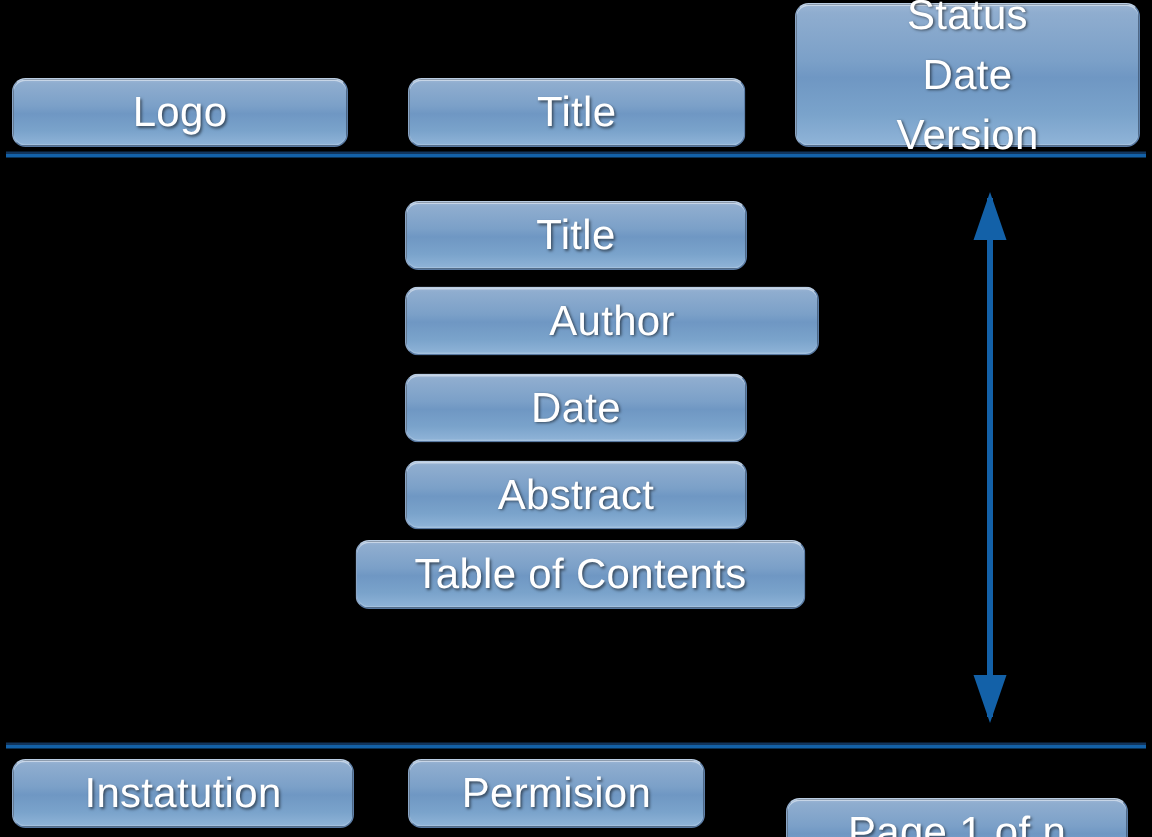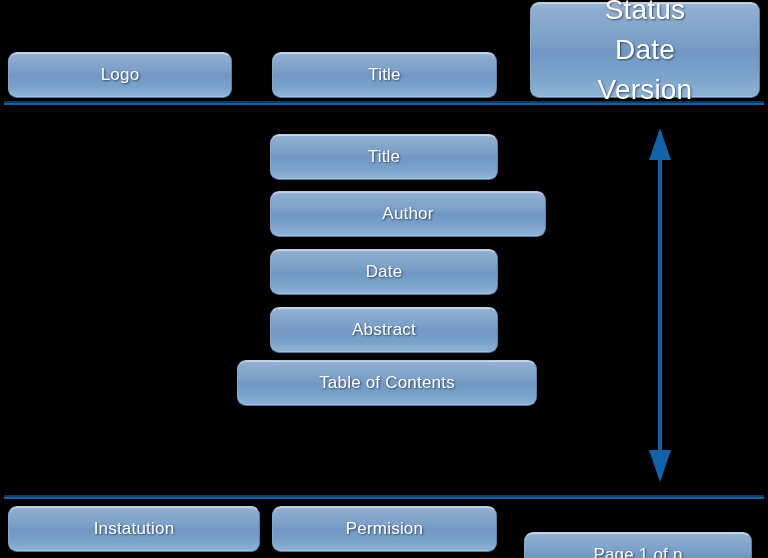--- a/index.html
+++ b/index.html
@@ -36,21 +36,21 @@
     box-shadow: 0 3px 5px rgba(0,0,0,0.75),
                 inset 0 1px 0 rgba(255,255,255,0.45),
                 inset 0 -1px 0 rgba(255,255,255,0.18);
     display: flex;
     align-items: center;
     justify-content: center;
     text-align: center;
   }
   .box .label {
     color: #ffffff;
-    font-size: 17px;
+    font-size: 28px;
     font-weight: 400;
     line-height: 1.34;
     letter-spacing: 0.2px;
     text-shadow: 1px 1px 2px rgba(0,0,0,0.55);
     white-space: pre-line;
     user-select: none;
   }
   .box.multiline .label {
     font-size: 28px;
     line-height: 1.42;
@@ -119,25 +119,25 @@
       <line x1="22" y1="6" x2="22" y2="352" stroke="#1361a8" stroke-width="4"></line>
 
       <polygon points="22,2 33,34 11,34" fill="#1361a8"></polygon>
 
       <polygon points="22,356 33,324 11,324" fill="#1361a8"></polygon>
     </svg>
   </div>
 
   <div class="rule" style="left:4px; top:495px; width:760px;"></div>
 
-  <div class="box" style="left:8px; top:506px; width:252px; height:46px;">
+  <div class="box" style="left:8px; top:506px; width:228px; height:46px;">
     <span class="label">Instatution</span>
   </div>
 
-  <div class="box" style="left:272px; top:506px; width:225px; height:46px;">
+  <div class="box" style="left:272px; top:506px; width:198px; height:46px;">
     <span class="label">Permision</span>
   </div>
 
   <div class="box" style="left:524px; top:514px; width:228px; height:46px;margin-top:18px;">
     <span class="label">Page 1 of n</span>
   </div>
 
 </div>
 
 </body></html>

